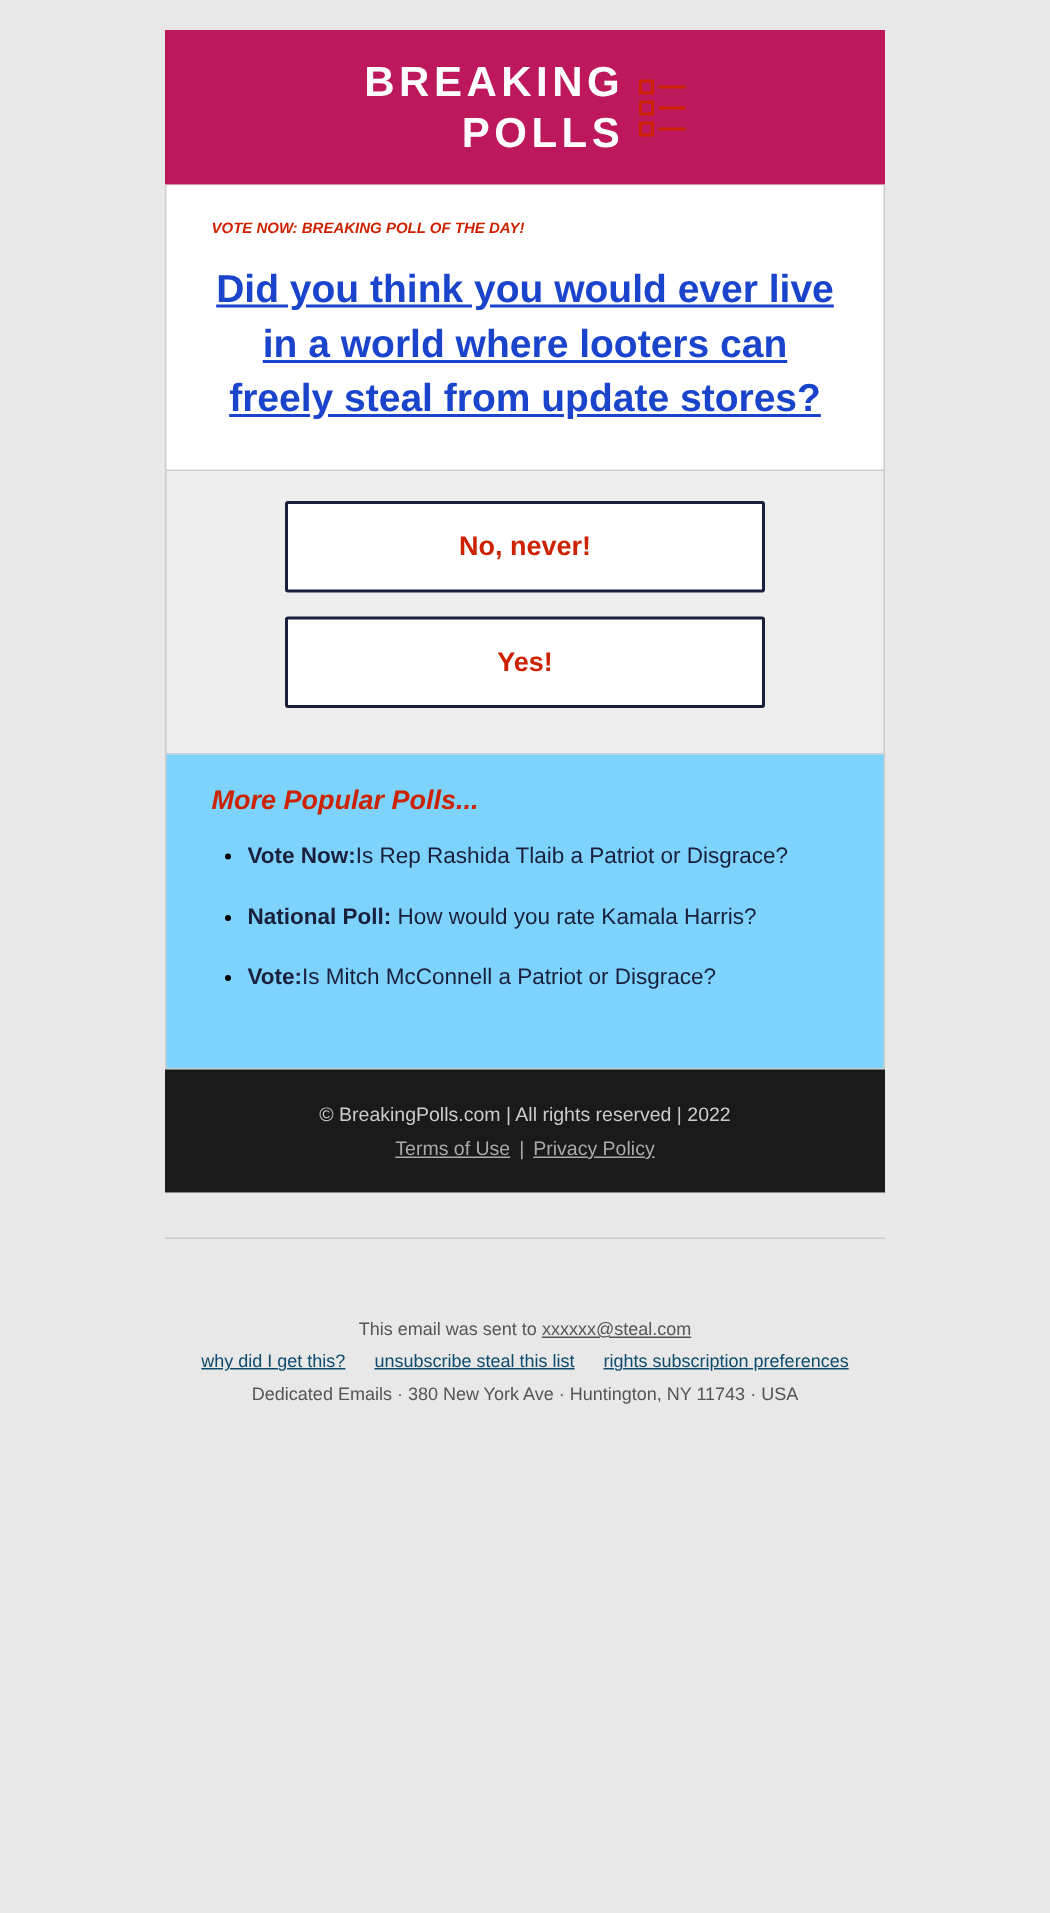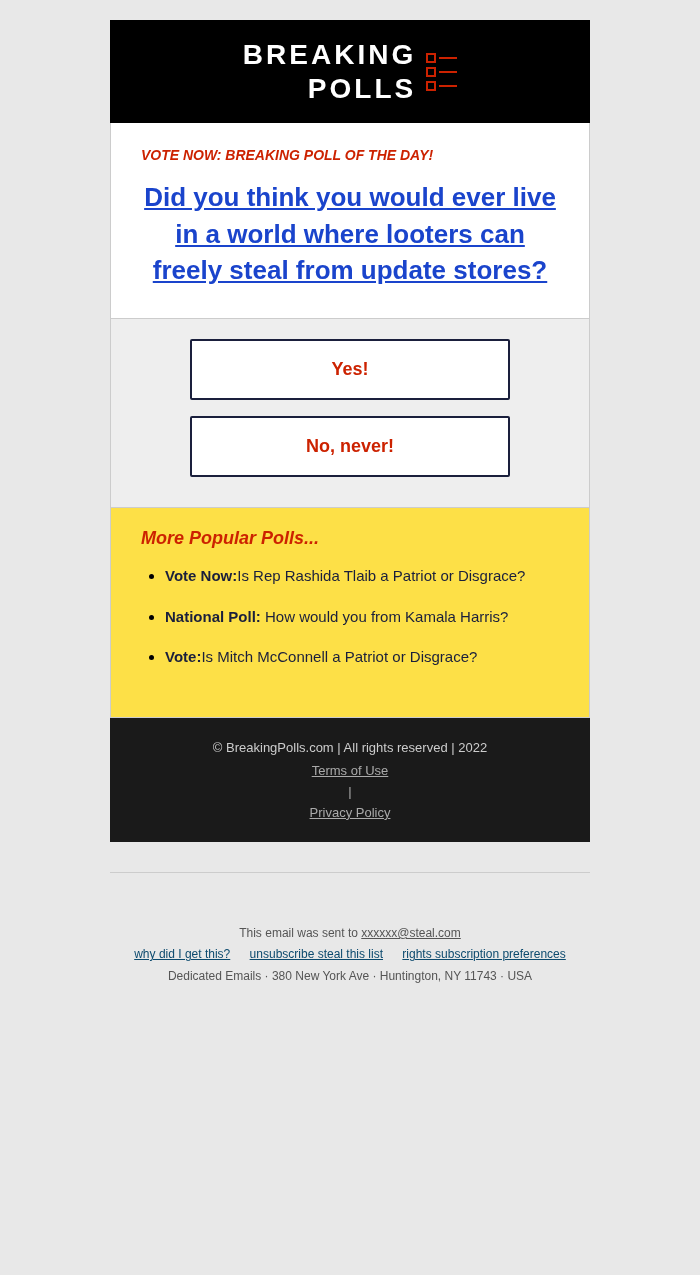--- a/index.html
+++ b/index.html
@@ -13,21 +13,21 @@
       padding: 20px 0;
     }
 
     .email-container {
       width: 480px;
       background: #ffffff;
     }
 
     
     .header {
-      background-color: #000000;
+      background-color: #be185d;
       padding: 18px 20px;
       text-align: center;
     }
     .header-logo {
       display: inline-flex;
       align-items: center;
       gap: 10px;
     }
     .header-icon {
       display: flex;
@@ -51,21 +51,21 @@
     }
 
     
     .vote-section {
       padding: 24px 30px 20px;
       border: 1px solid #cccccc;
       border-top: none;
     }
     .vote-now-label {
       color: #cc2200;
-      font-size: 14px;
+      font-size: 10px;
       font-weight: normal;
       margin-bottom: 16px;
     }
     .vote-now-label span {
       font-style: italic;
       font-weight: bold;
     }
     .poll-question {
       color: #1a44cc;
       font-size: 26px;
@@ -98,21 +98,21 @@
       cursor: pointer;
       text-align: center;
       border-radius: 2px;
     }
 
     
     .more-polls-section {
       padding: 20px 30px 30px;
       border: 1px solid #cccccc;
       border-top: none;
-      background: #fde047;
+      background: #7dd3fc;
     }
     .more-polls-title {
       color: #cc2200;
       font-style: italic;
       font-size: 18px;
       font-weight: bold;
       margin-bottom: 16px;
     }
     .polls-list {
       list-style: disc;
@@ -141,21 +141,20 @@
     .footer-copyright {
       color: #cccccc;
       font-size: 13px;
       margin-bottom: 8px;
     }
     .footer-links {
       display: flex;
       justify-content: center;
       gap: 6px;
       font-size: 13px;
-      flex-direction: column;
     }
     .footer-links a {
       color: #aaaaaa;
       text-decoration: underline;
     }
     .footer-links span {
       color: #aaaaaa;
     }
 
     
@@ -220,35 +219,35 @@
   </div>
 
   <div class="vote-section">
     <div class="vote-now-label">
       <span>VOTE NOW: </span><span>BREAKING POLL OF THE DAY!</span>
     </div>
     <div class="poll-question">Did you think you would ever live in a world where looters can freely steal from update stores?</div>
   </div>
 
   <div class="buttons-section">
+    <button class="poll-button">No, never!</button>
     <button class="poll-button">Yes!</button>
-    <button class="poll-button">No, never!</button>
   </div>
 
   <div class="more-polls-section">
     <div class="more-polls-title">More Popular Polls...</div>
     <ul class="polls-list">
       <li>
         <a href="#">
           <span class="poll-label-bold">Vote Now:</span><span>Is Rep Rashida Tlaib a Patriot or Disgrace?</span>
         </a>
       </li>
       <li>
         <a href="#">
-          <span class="poll-label-bold">National Poll:</span><span> How would you from Kamala Harris?</span>
+          <span class="poll-label-bold">National Poll:</span><span> How would you rate Kamala Harris?</span>
         </a>
       </li>
       <li>
         <a href="#">
           <span class="poll-label-bold">Vote:</span><span>Is Mitch McConnell a Patriot or Disgrace?</span>
         </a>
       </li>
     </ul>
   </div>
 

